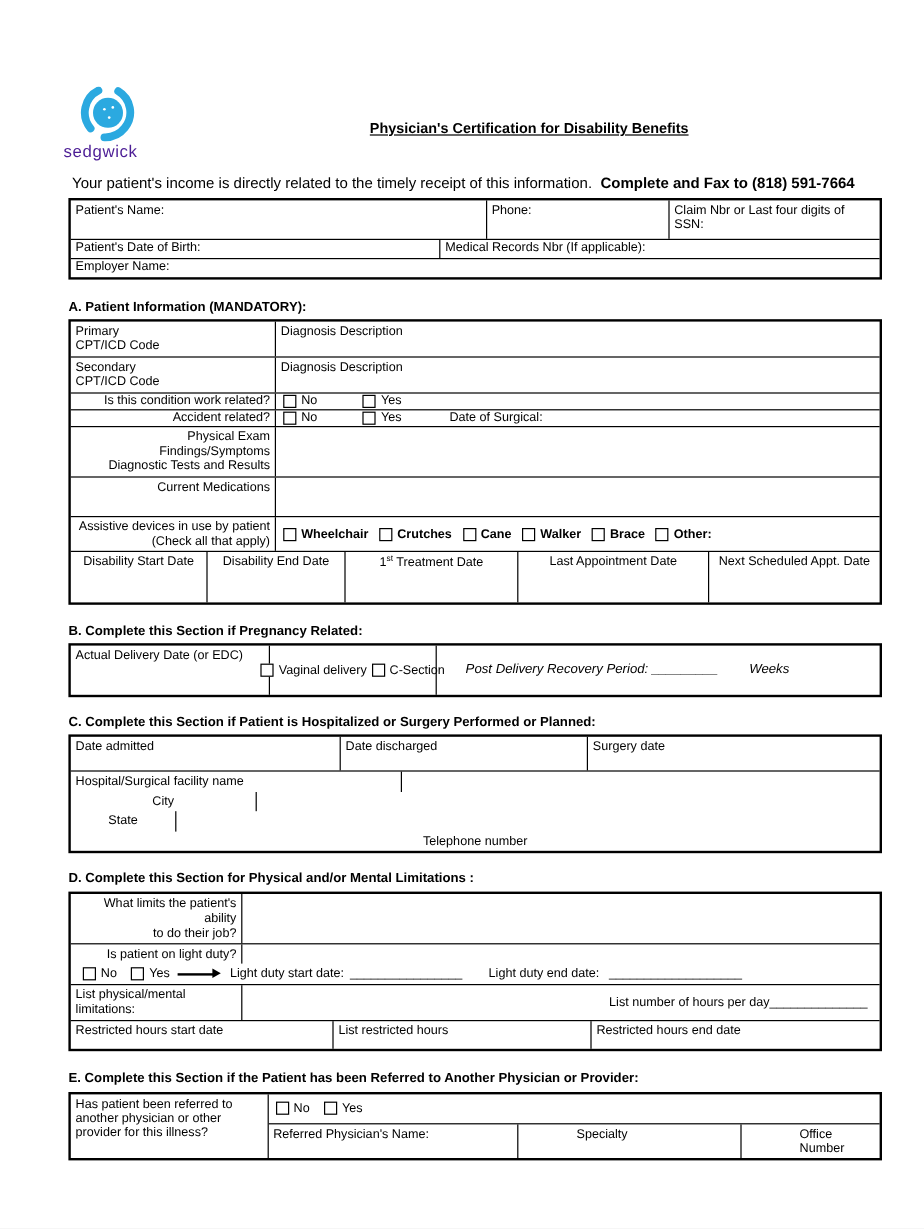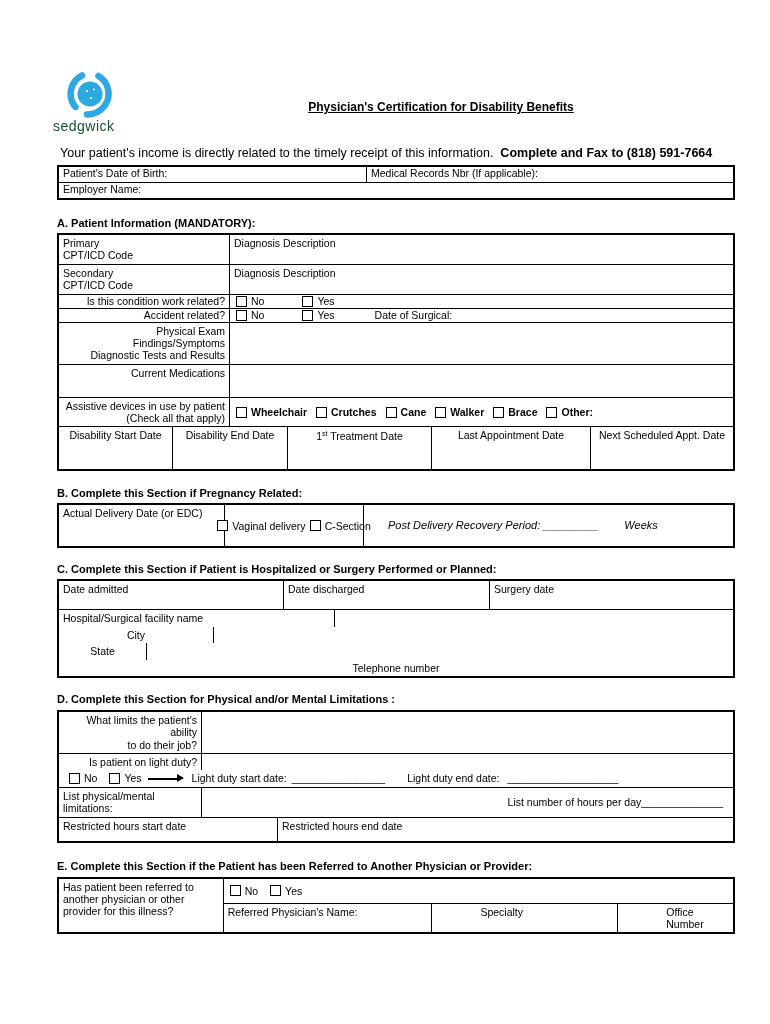--- a/index.html
+++ b/index.html
@@ -7,21 +7,21 @@
     width:770px; height:1024px; background:#ffffff; position:relative;
     font-family:"Liberation Sans", sans-serif; color:#000; margin:0 auto;
     overflow:hidden;
   }
   .content { position:absolute; left:57px; top:0; width:678px; }
 
   
   .hdr { position:relative; margin-top:72px; height:64px; }
   .logo { position:absolute; left:-6px; top:0; width:110px; text-align:left; }
   .logo svg { display:block; margin-left:12px; }
-  .brand { font-size:14px; color:#14532d; letter-spacing:0.5px; margin-top:-2px; margin-left:2px; }
+  .brand { font-size:14px; color:#4c1d95; letter-spacing:0.5px; margin-top:-2px; margin-left:2px; }
   .title {
     position:absolute; left:110px; right:20px; top:28px; text-align:center;
     font-size:12px; font-weight:bold; text-decoration:underline;
   }
 
   .intro { margin-top:10px; font-size:12.5px; padding-left:3px; }
   .intro b { font-weight:bold; }
 
   
   .tbl { border:2px solid #000; width:678px; box-sizing:border-box; font-size:10.5px; }
@@ -78,20 +78,31 @@
       </div>
       <div class="title">Physician's Certification for Disability Benefits</div>
     </div>
 
     <div class="intro">
       <span>Your patient's income is directly related to the timely receipt of this information.</span>
       <b>&nbsp;</b><b>Complete and Fax to (818) 591-7664</b>
     </div>
 
     <div class="tbl" style="margin-top:5px;">
+      <div class="row" style="min-height:32px;">
+        <div class="cell" style="width:351px;">
+          <span>Patient's Name:</span>
+        </div>
+        <div class="cell" style="width:154px;">
+          <span>Phone:</span>
+        </div>
+        <div class="cell fill">
+          <span>Claim Nbr or Last four digits of SSN:</span>
+        </div>
+      </div>
       <div class="row" style="min-height:15px;">
         <div class="cell tight" style="width:308px;">
           <span>Patient's Date of Birth:</span>
         </div>
         <div class="cell tight fill">
           <span>Medical Records Nbr (If applicable):</span>
         </div>
       </div>
       <div class="row" style="min-height:15px;">
         <div class="cell tight fill">
@@ -284,20 +295,23 @@
       </div>
       <div class="row" style="min-height:22px;">
         <div class="cell flexline" style="width:143px;">List physical/mental limitations:</div>
         <div class="cell fill flexline" style="justify-content:flex-end; padding-right:10px;">
           <span>List number of hours per day______________</span>
         </div>
       </div>
       <div class="row" style="min-height:23px;">
         <div class="cell" style="width:219px;">
           <span>Restricted hours start date</span>
+        </div>
+        <div class="cell" style="width:215px;">
+          <span>List restricted hours</span>
         </div>
         <div class="cell fill">
           <span>Restricted hours end date</span>
         </div>
       </div>
     </div>
 
     <div class="sec-h" style="margin-top:17px;">E.  Complete this Section if the Patient has been Referred to Another Physician or Provider:</div>
     <div class="tbl" style="margin-top:5px; display:flex;">
       <div class="cell" style="width:169px; border-right:1px solid #000;">Has patient been referred to another physician or other provider for this illness?</div>

